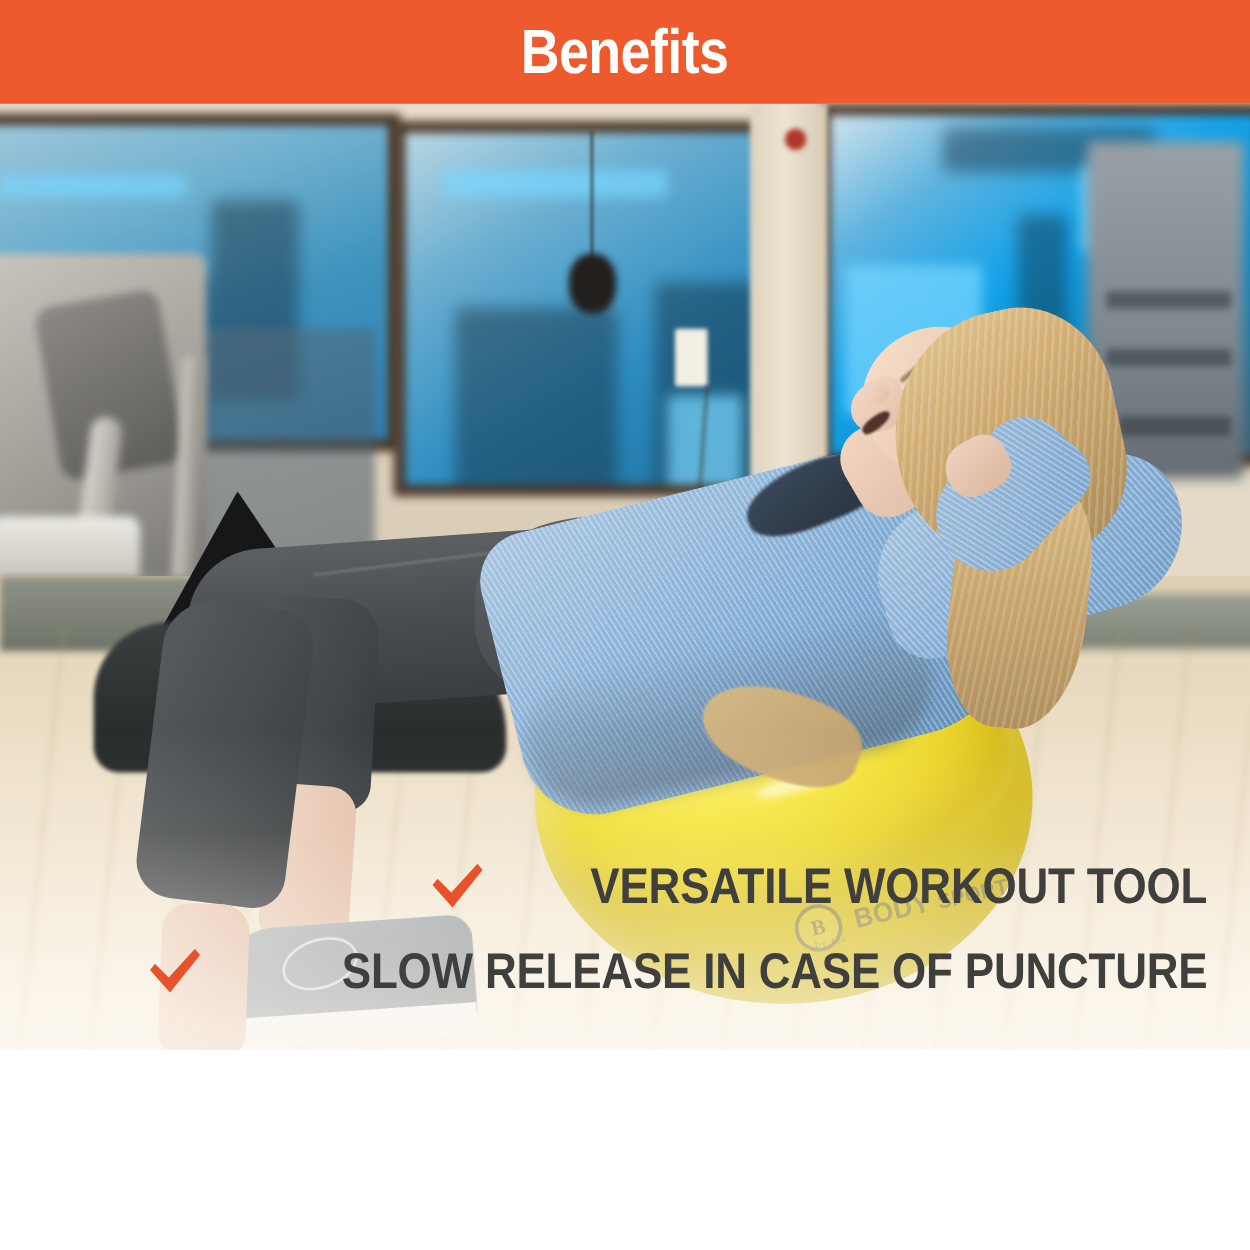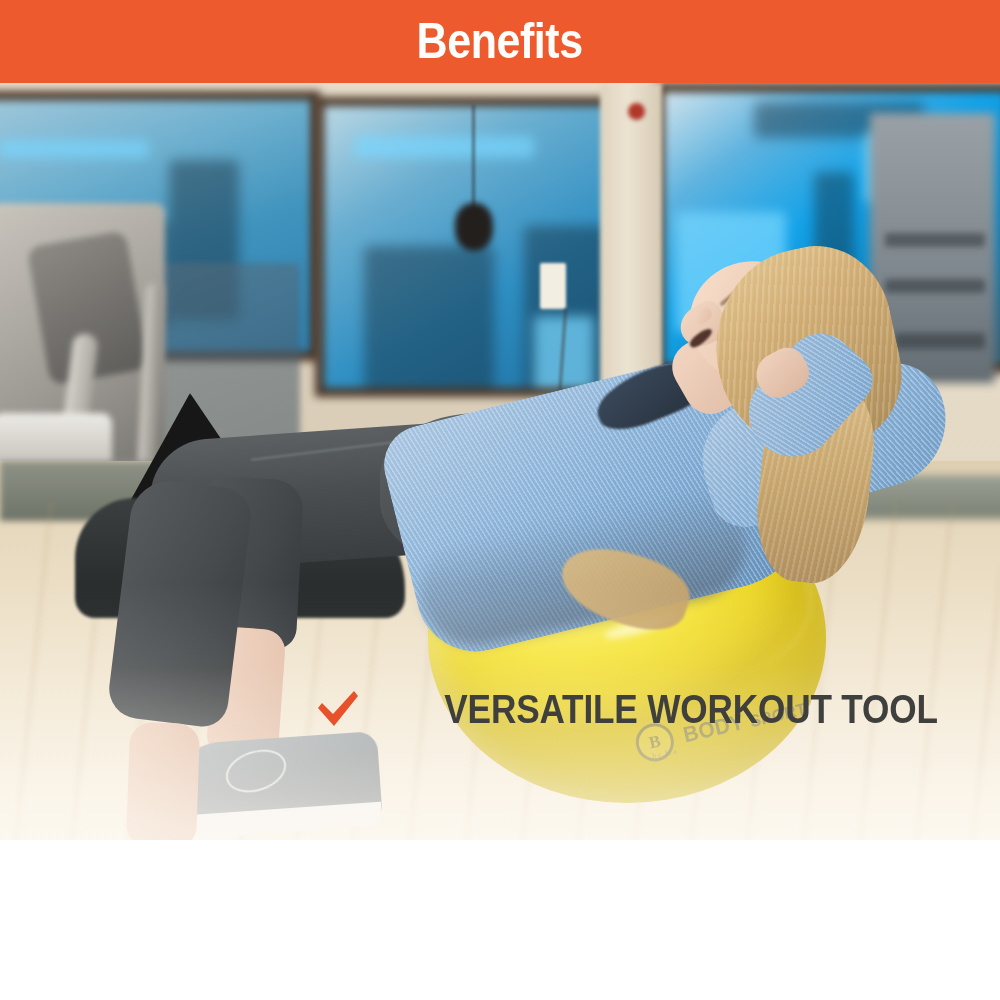--- a/index.html
+++ b/index.html
@@ -651,21 +651,21 @@
     width: 1000px;
     z-index: 30;
     display: flex;
     flex-direction: column;
     gap: 26px;
   }
   .bullet-row {
     display: flex;
     align-items: center;
     justify-content: flex-end;
-    padding-right: 62px;
+    padding-right: 34px;
   }
   .check-icon {
     flex: 0 0 auto;
     width: 46px;
     height: 42px;
     margin-right: 16px;
   }
   .bullet-text {
     color: #3f3f3e;
     font-family: "Liberation Sans", sans-serif;
@@ -819,20 +819,26 @@
   <div class="bullets">
 
     <div class="bullet-row">
       <svg class="check-icon" viewBox="0 0 46 42">
         <path d="M3 20 L7 15 L18 26 L39 3 L43 8 L19 38 Z" fill="#E8522A"></path>
       </svg>
       <div class="bullet-text">VERSATILE WORKOUT TOOL</div>
     </div>
 
 
+    <div class="bullet-row">
+      <svg class="check-icon" viewBox="0 0 46 42">
+        <path d="M3 20 L7 15 L18 26 L39 3 L43 8 L19 38 Z" fill="#E8522A"></path>
+      </svg>
+      <div class="bullet-text">SLOW RELEASE IN CASE OF PUNCTURE</div>
+    </div>
 
   </div>
 
   <div class="bottom-bar">
     <div class="stripe s1"></div>
     <div class="stripe s2"></div>
     <div class="stripe s3"></div>
   </div>
 
 </div>

